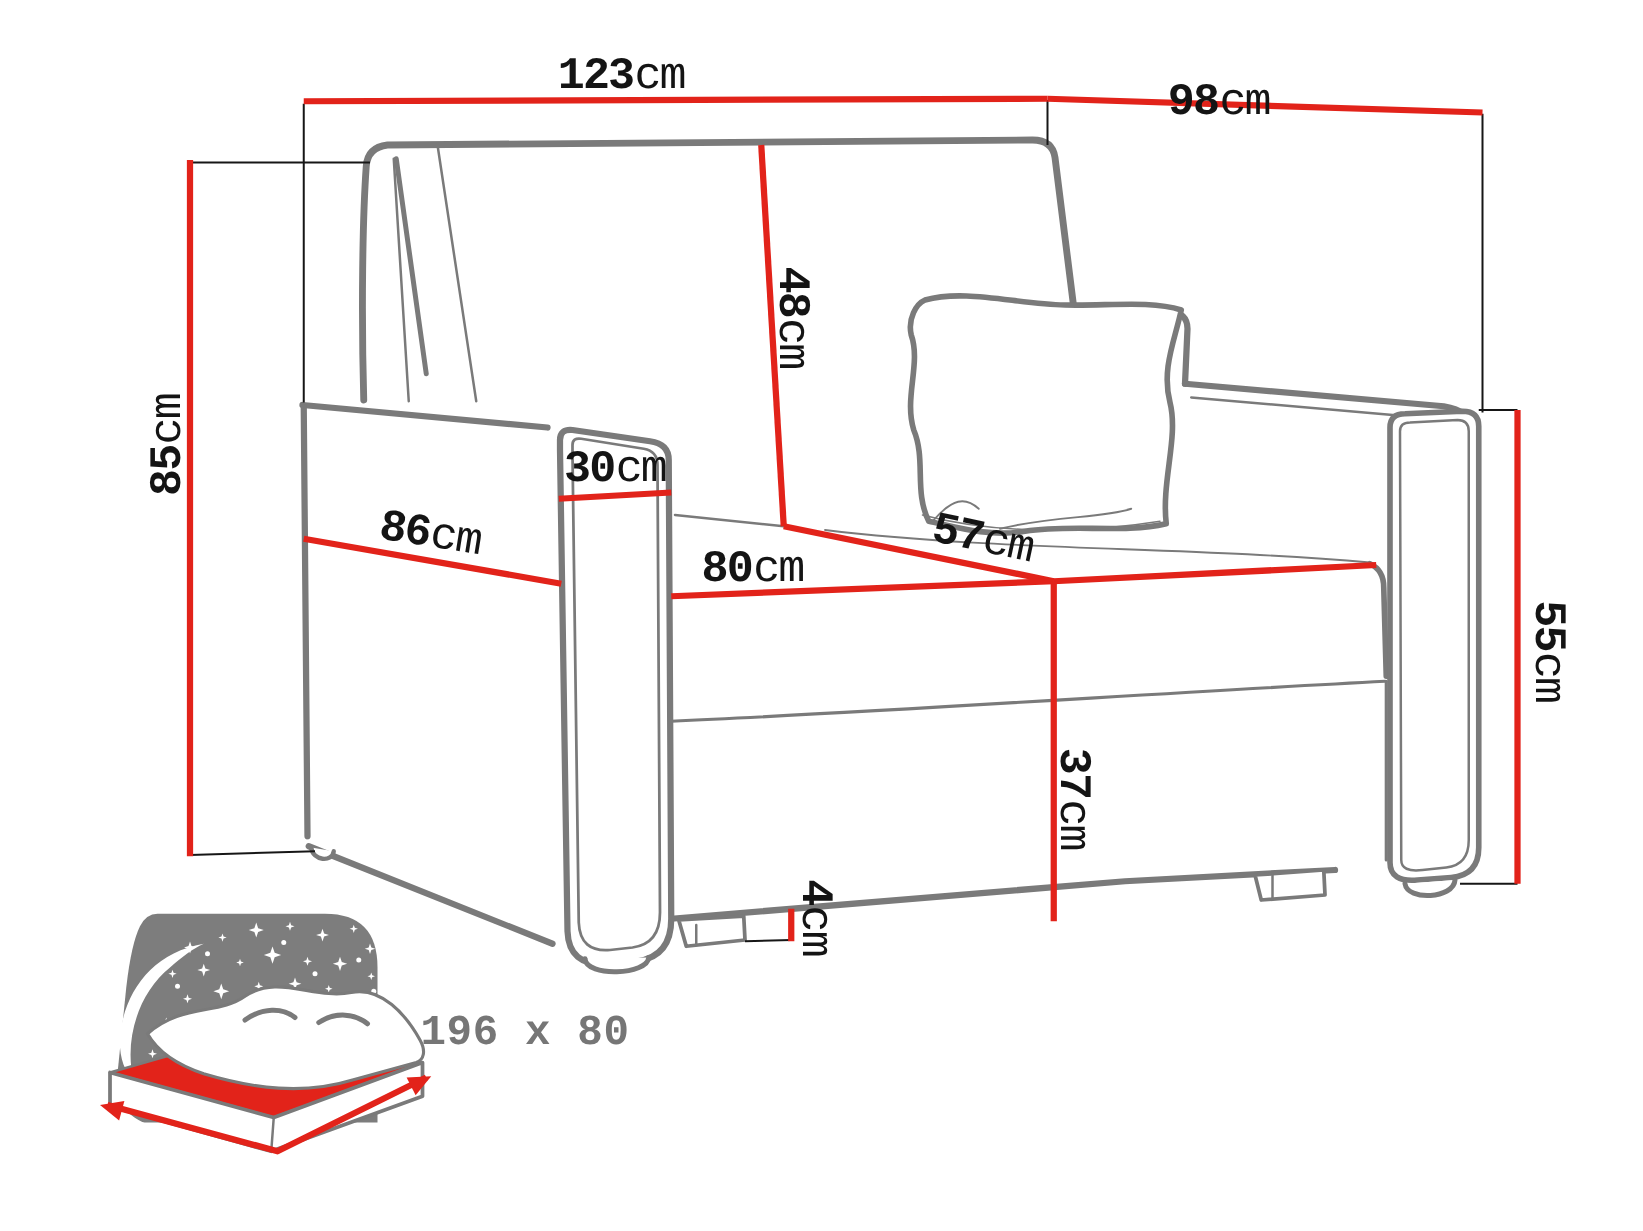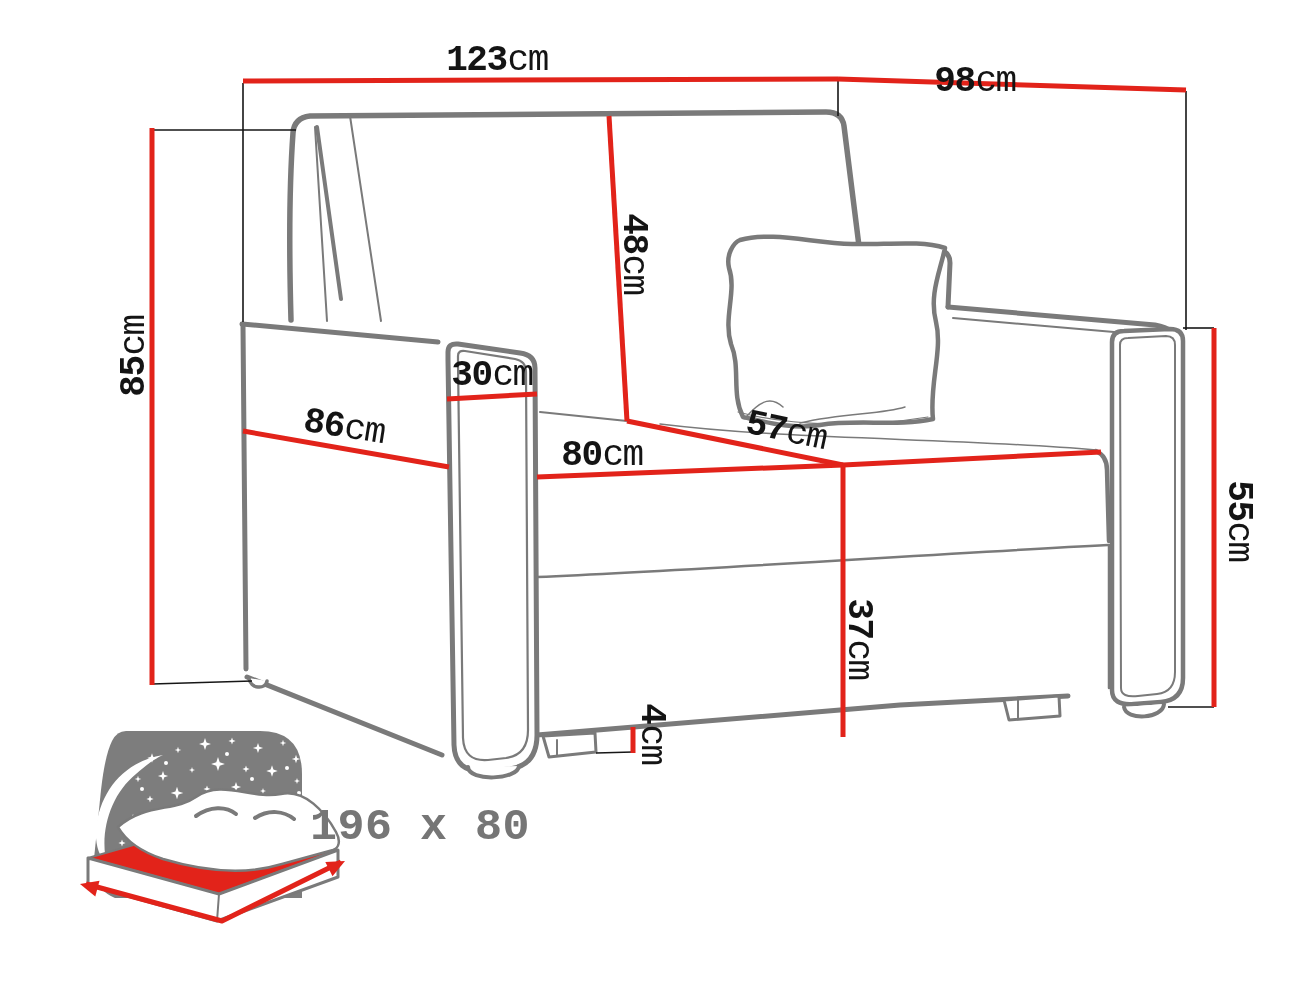--- a/index.html
+++ b/index.html
@@ -11,21 +11,21 @@
   .dim{
     position:absolute;white-space:nowrap;color:#141414;
     font-size:36px;letter-spacing:-1.5px;line-height:1;
     transform:translate(-50%,-50%) rotate(var(--rot,0deg));
     z-index:5;
   }
   .dim .num{font-weight:800;}
   .dim .unit{font-weight:400;margin-left:1px;}
   .bed-size{
     position:absolute;white-space:nowrap;color:#767676;font-weight:800;
-    font-size:45px;letter-spacing:0.5px;line-height:1;
+    font-size:34px;letter-spacing:0.5px;line-height:1;
     transform:translate(-50%,-50%);z-index:5;
   }
 </style>
 </head>
 <body>
 
 <div id="stage">
 
   <svg id="drawing" width="1314" height="985" viewBox="0 0 1314 985">
     <defs>

